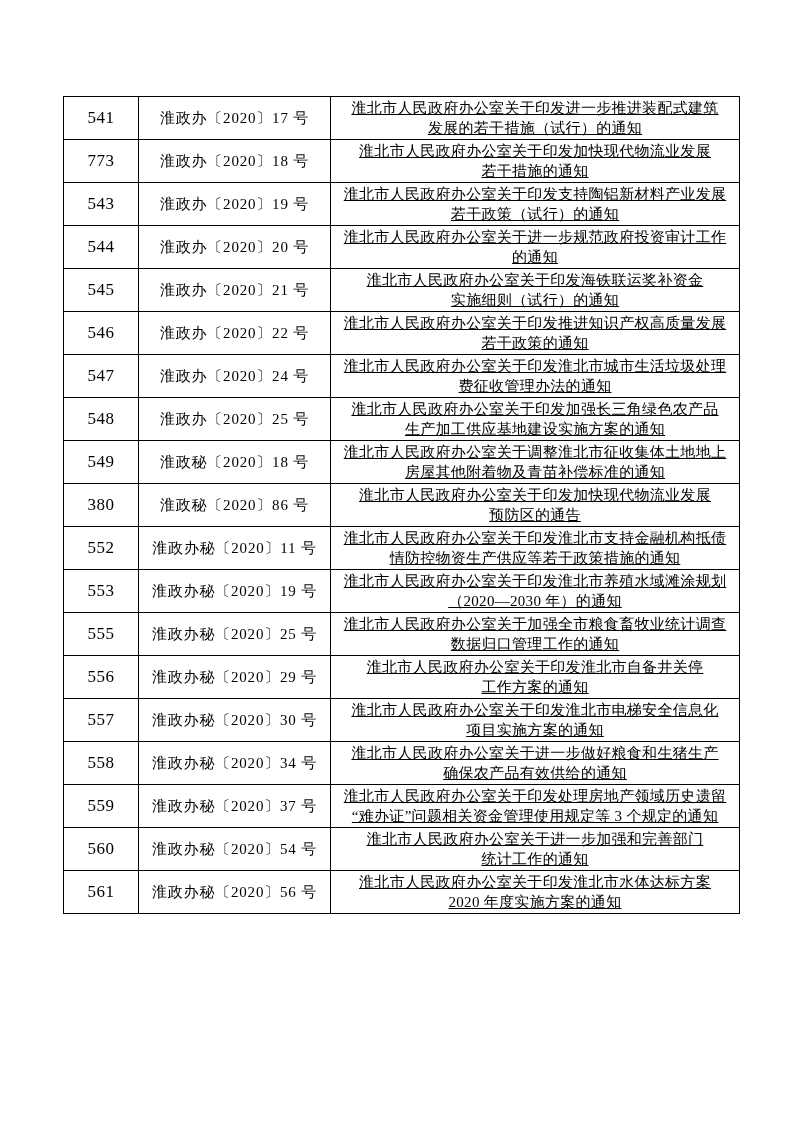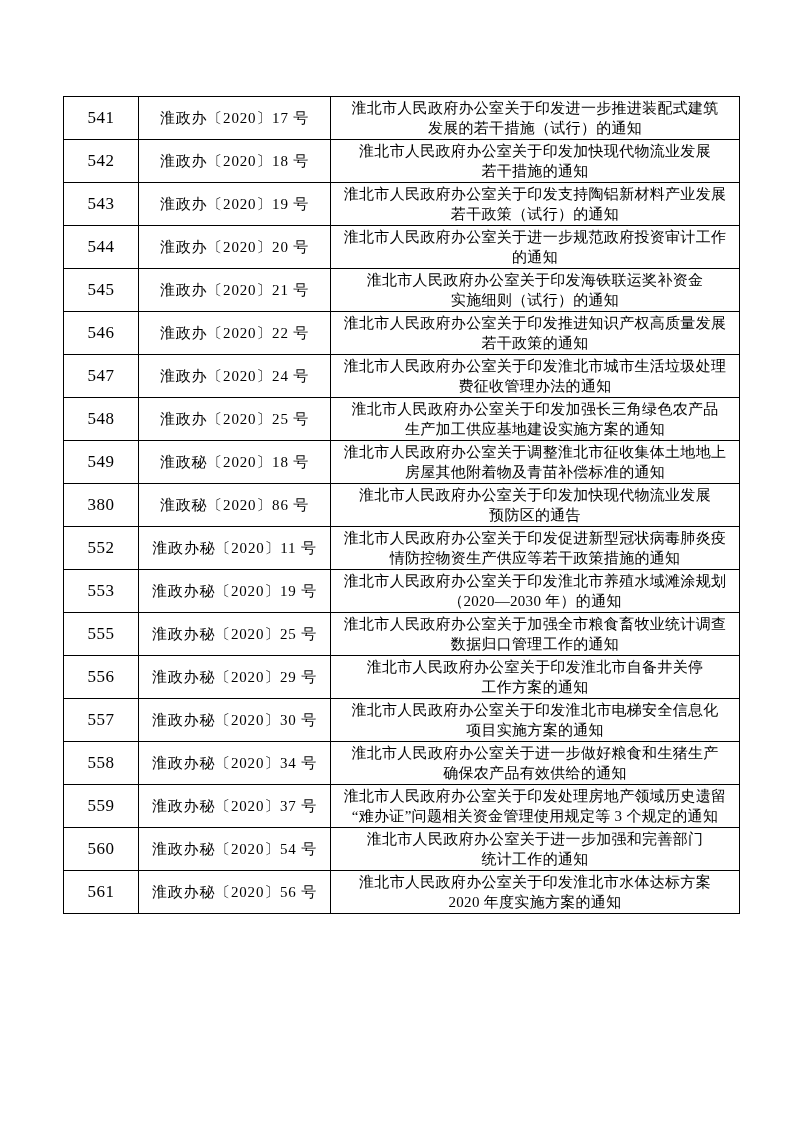--- a/index.html
+++ b/index.html
@@ -45,35 +45,36 @@
     font-size: 15px;
     letter-spacing: 0.8px;
     white-space: nowrap;
     margin-top: 16px;
   }
   td.col-title {
     width: 404px;
     font-size: 15px;
     line-height: 20px;
     letter-spacing: 0.3px;
+    text-decoration: underline;
   }
 </style>
 </head>
 <body>
 
 <div class="page">
   <table class="doc-table">
     <tbody>
         <tr>
           <td class="col-no">541</td>
           <td class="col-doc">淮政办〔2020〕17 号</td>
           <td class="col-title"><span>淮北市人民政府办公室关于印发进一步推进装配式建筑</span><br><span>发展的若干措施（试行）的通知</span></td>
         </tr>
         <tr>
-          <td class="col-no">542</td>
+          <td class="col-no">773</td>
           <td class="col-doc">淮政办〔2020〕18 号</td>
           <td class="col-title"><span>淮北市人民政府办公室关于印发加快现代物流业发展</span><br><span>若干措施的通知</span></td>
         </tr>
         <tr>
           <td class="col-no">543</td>
           <td class="col-doc">淮政办〔2020〕19 号</td>
           <td class="col-title"><span>淮北市人民政府办公室关于印发支持陶铝新材料产业发展</span><br><span>若干政策（试行）的通知</span></td>
         </tr>
         <tr>
           <td class="col-no">544</td>
@@ -106,21 +107,21 @@
           <td class="col-title"><span>淮北市人民政府办公室关于调整淮北市征收集体土地地上</span><br><span>房屋其他附着物及青苗补偿标准的通知</span></td>
         </tr>
         <tr>
           <td class="col-no">380</td>
           <td class="col-doc">淮政秘〔2020〕86 号</td>
           <td class="col-title"><span>淮北市人民政府办公室关于印发加快现代物流业发展</span><br><span>预防区的通告</span></td>
         </tr>
         <tr>
           <td class="col-no">552</td>
           <td class="col-doc">淮政办秘〔2020〕11 号</td>
-          <td class="col-title"><span>淮北市人民政府办公室关于印发促进新型冠状病毒肺炎疫</span><br><span>情防控物资生产供应等若干政策措施的通知</span></td>
+          <td class="col-title"><span>淮北市人民政府办公室关于印发淮北市支持金融机构抵债</span><br><span>情防控物资生产供应等若干政策措施的通知</span></td>
         </tr>
         <tr>
           <td class="col-no">553</td>
           <td class="col-doc">淮政办秘〔2020〕19 号</td>
           <td class="col-title"><span>淮北市人民政府办公室关于印发淮北市养殖水域滩涂规划</span><br><span>（2020—2030 年）的通知</span></td>
         </tr>
         <tr>
           <td class="col-no">555</td>
           <td class="col-doc">淮政办秘〔2020〕25 号</td>
           <td class="col-title"><span>淮北市人民政府办公室关于加强全市粮食畜牧业统计调查</span><br><span>数据归口管理工作的通知</span></td>

